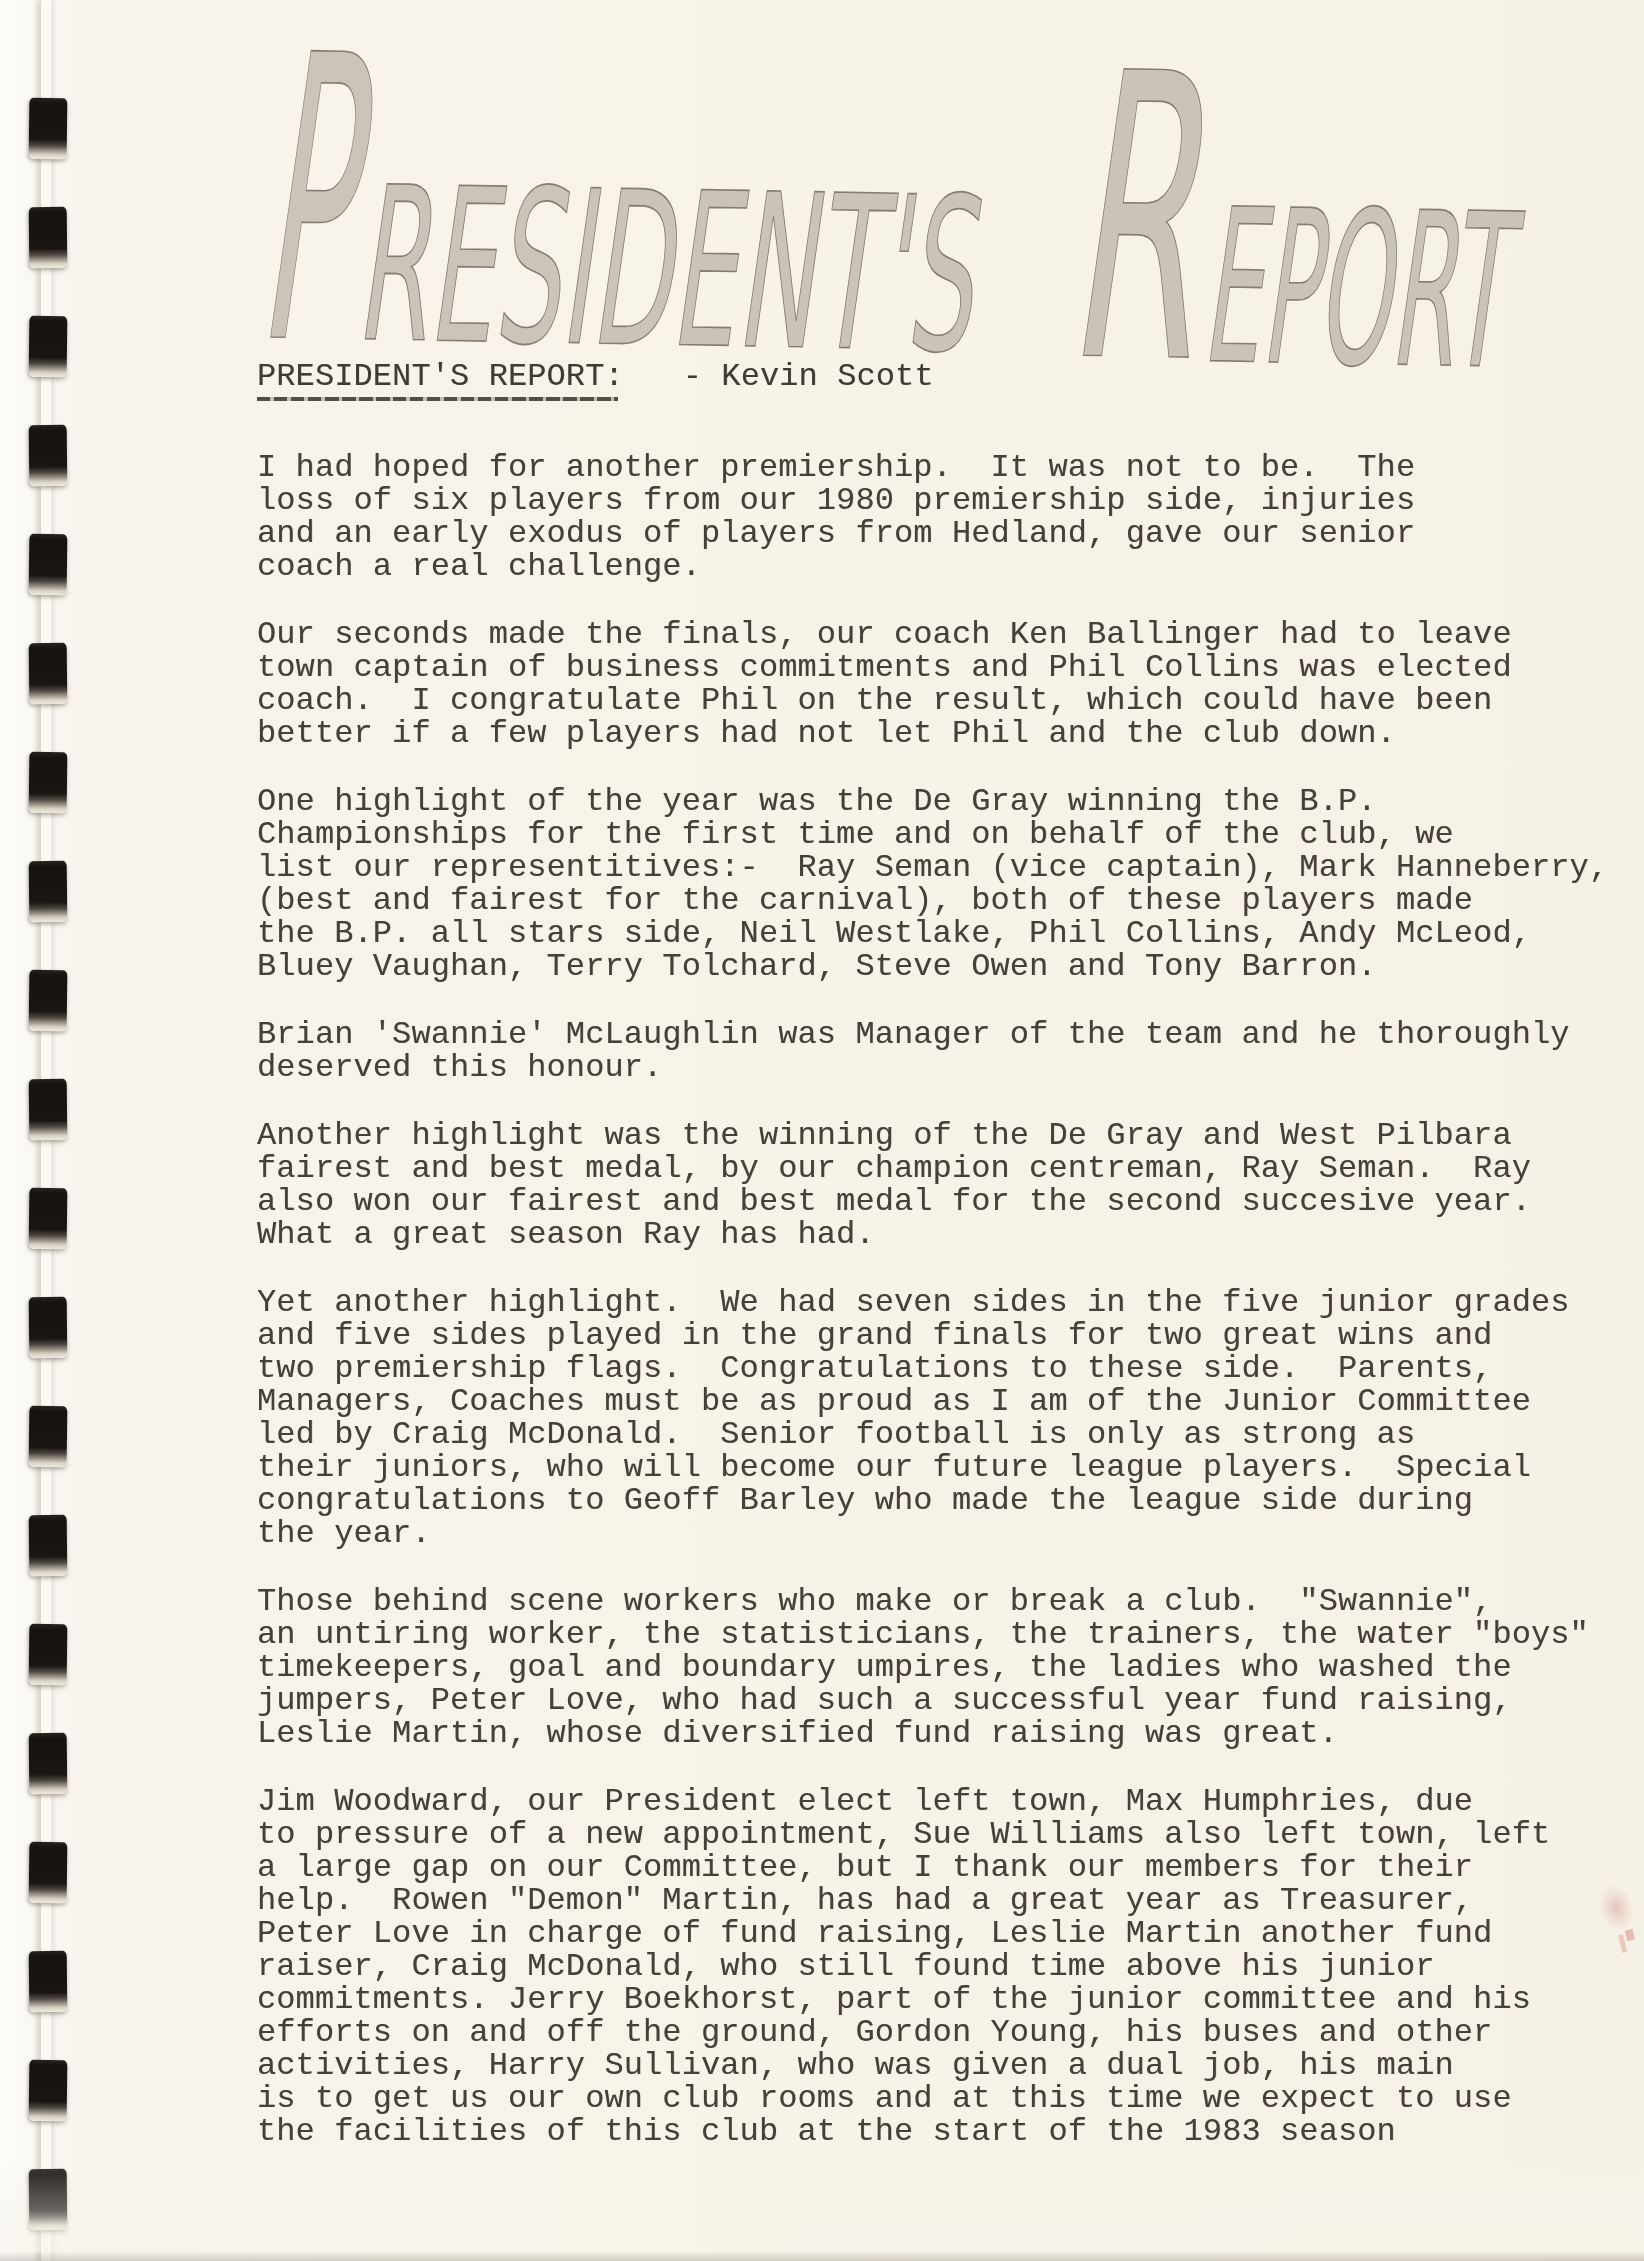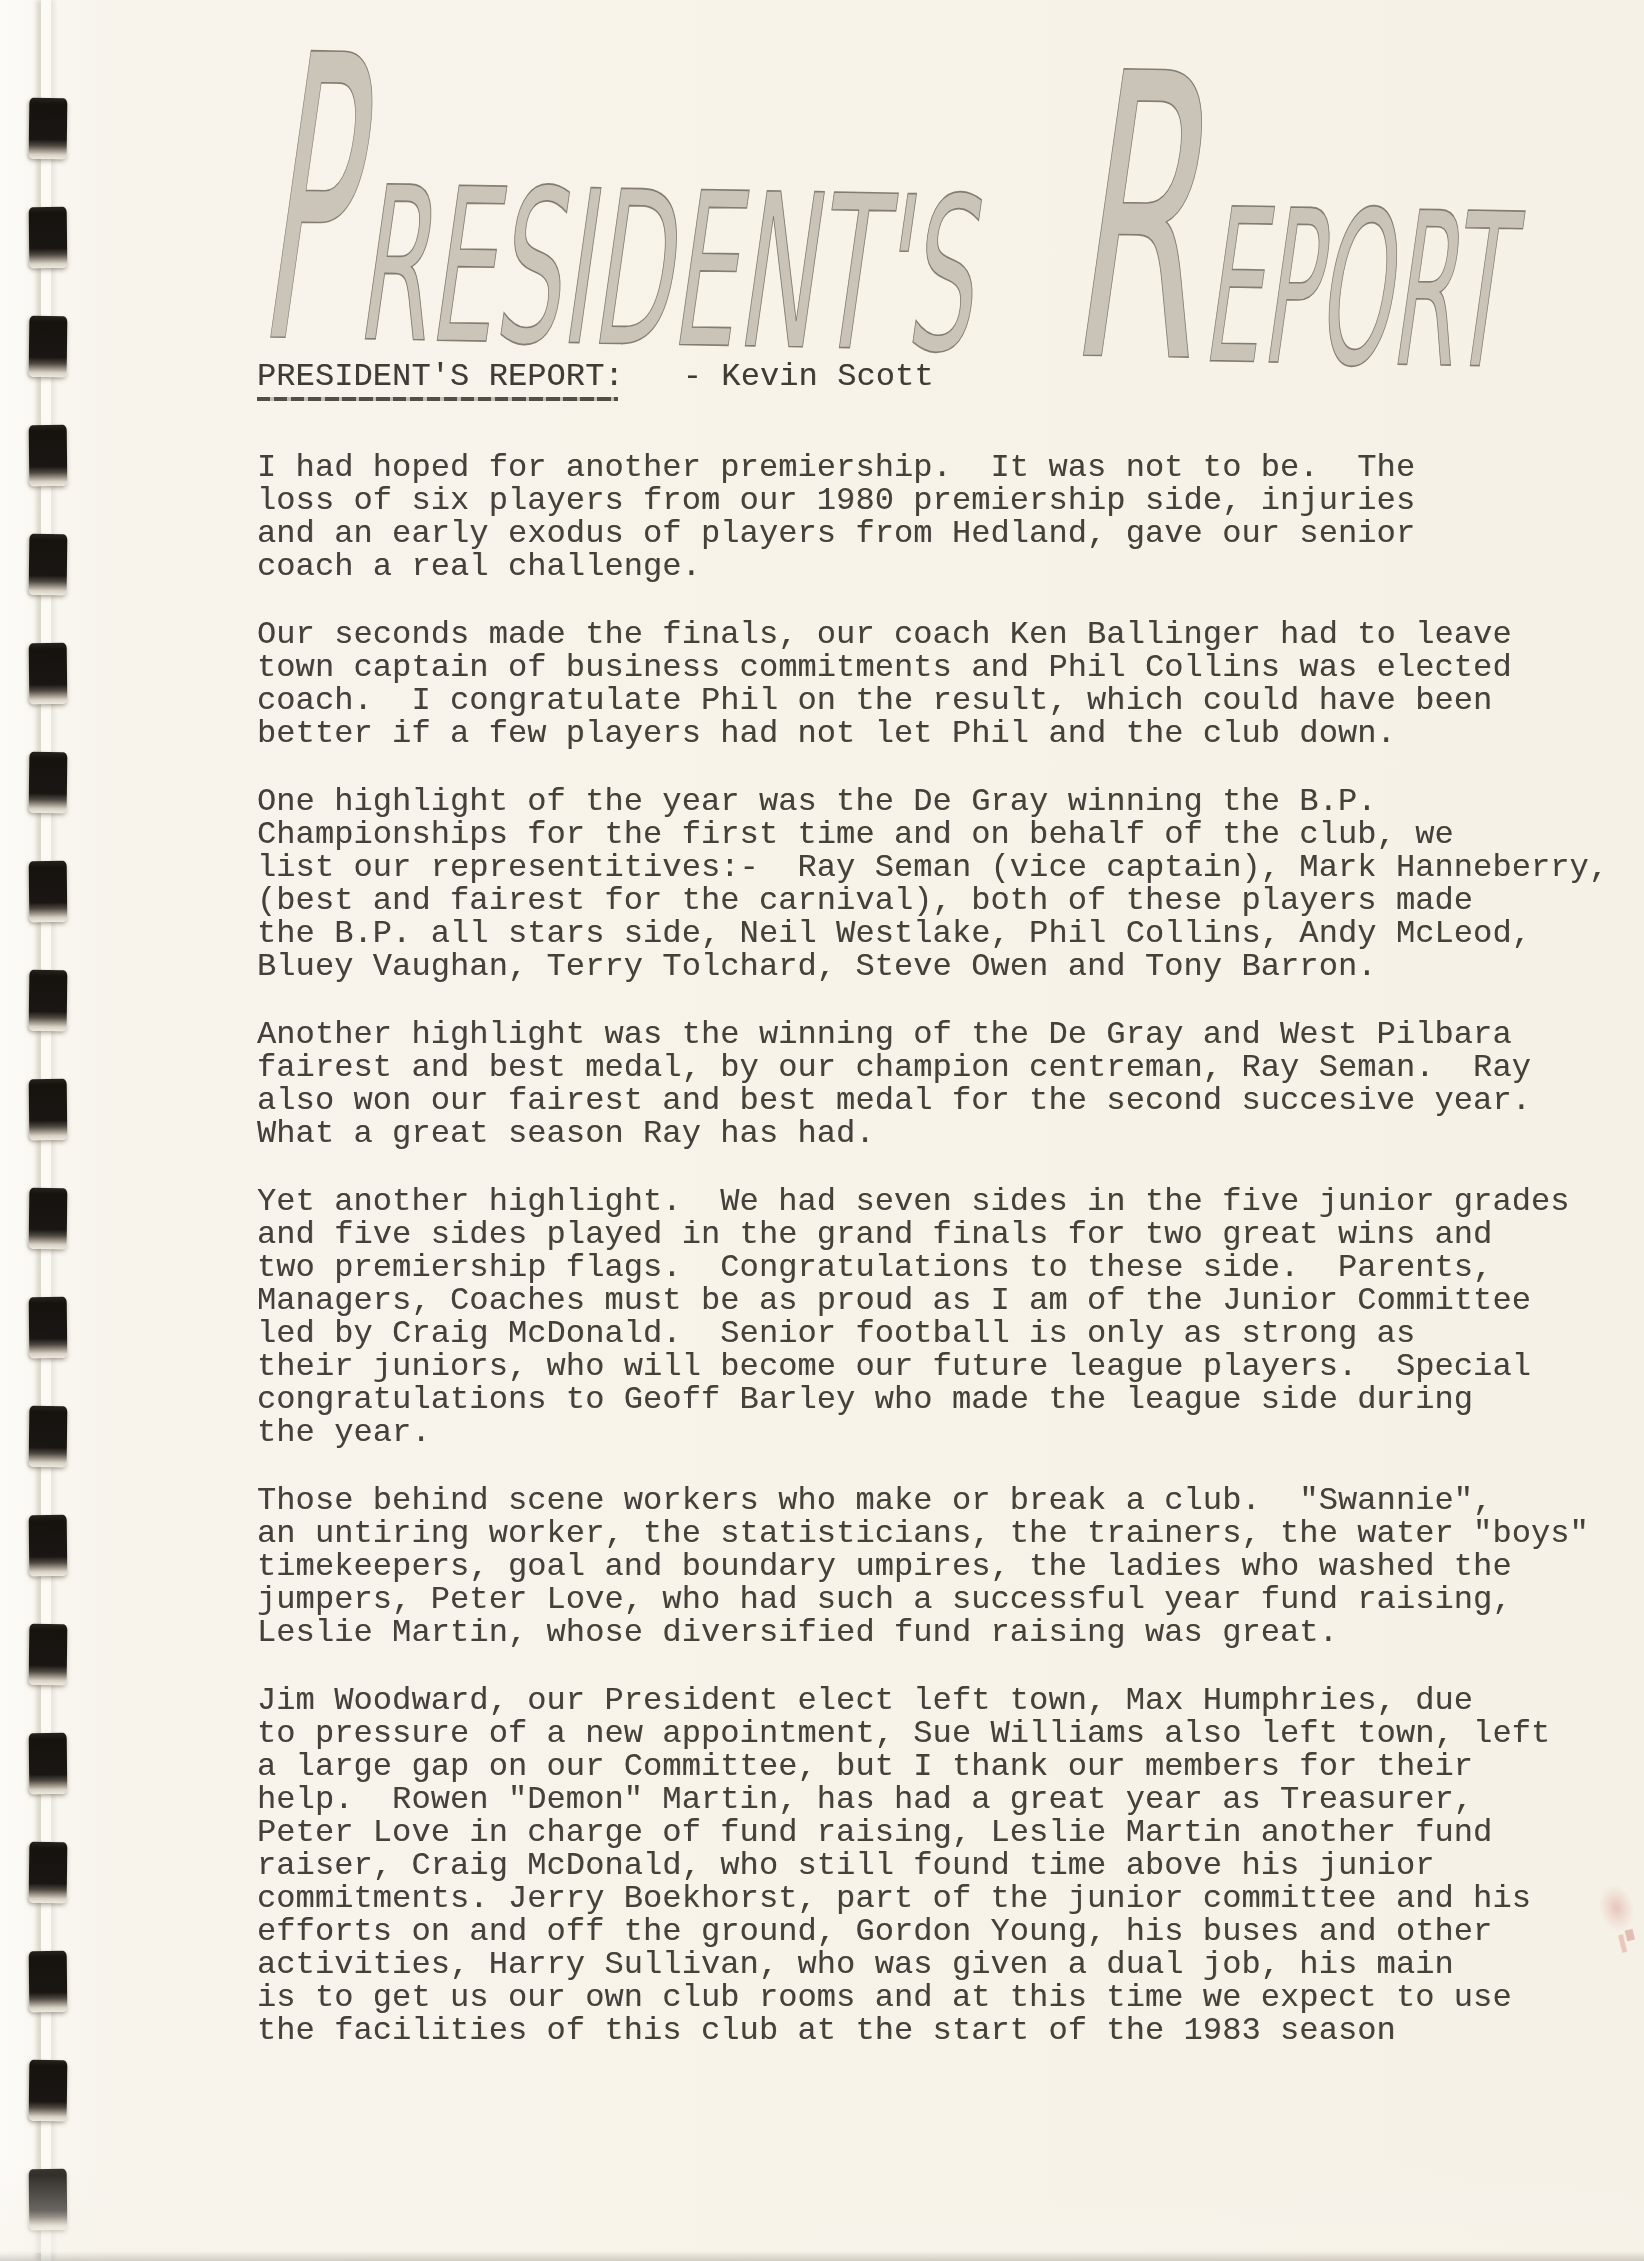--- a/index.html
+++ b/index.html
@@ -106,21 +106,22 @@
 loss of six players from our 1980 premiership side, injuries
 and an early exodus of players from Hedland, gave our senior
 coach a real challenge.</p><p>Our seconds made the finals, our coach Ken Ballinger had to leave
 town captain of business commitments and Phil Collins was elected
 coach.  I congratulate Phil on the result, which could have been
 better if a few players had not let Phil and the club down.</p><p>One highlight of the year was the De Gray winning the B.P.
 Championships for the first time and on behalf of the club, we
 list our representitives:-  Ray Seman (vice captain), Mark Hanneberry,
 (best and fairest for the carnival), both of these players made
 the B.P. all stars side, Neil Westlake, Phil Collins, Andy McLeod,
-Bluey Vaughan, Terry Tolchard, Steve Owen and Tony Barron.</p><p>Another highlight was the winning of the De Gray and West Pilbara
+Bluey Vaughan, Terry Tolchard, Steve Owen and Tony Barron.</p><p>Brian 'Swannie' McLaughlin was Manager of the team and he thoroughly
+deserved this honour.</p><p>Another highlight was the winning of the De Gray and West Pilbara
 fairest and best medal, by our champion centreman, Ray Seman.  Ray
 also won our fairest and best medal for the second succesive year.
 What a great season Ray has had.</p><p>Yet another highlight.  We had seven sides in the five junior grades
 and five sides played in the grand finals for two great wins and
 two premiership flags.  Congratulations to these side.  Parents,
 Managers, Coaches must be as proud as I am of the Junior Committee
 led by Craig McDonald.  Senior football is only as strong as
 their juniors, who will become our future league players.  Special
 congratulations to Geoff Barley who made the league side during
 the year.</p><p>Those behind scene workers who make or break a club.  "Swannie",

